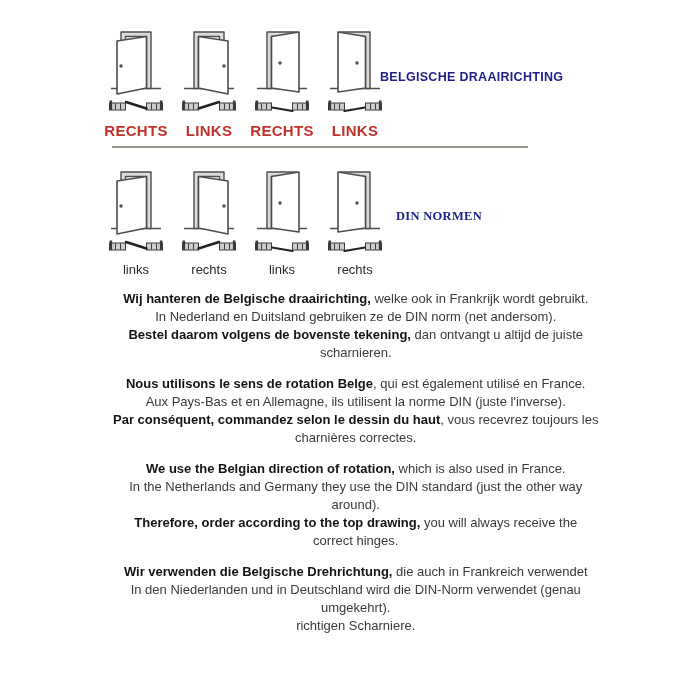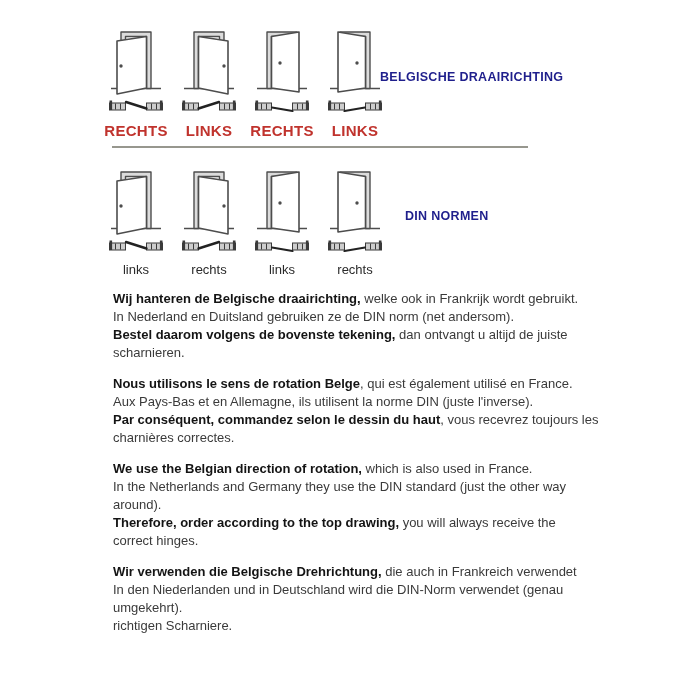--- a/index.html
+++ b/index.html
@@ -15,25 +15,25 @@
   .plan-fig{margin-top:2px;height:16px;}
   .mirror svg{transform:scaleX(-1);}
   .door-label{margin-top:8px;white-space:nowrap;}
   .label-primary{color:var(--red,#c0332d);font-weight:bold;font-size:15px;letter-spacing:.3px;}
   .label-secondary{color:#2a2a2a;font-size:13px;}
   .section-heading{
     position:absolute;color:var(--navy,#1f1f8c);font-weight:bold;font-size:12.5px;
     letter-spacing:.3px;white-space:nowrap;
   }
   #belgian-heading{left:380px;top:70px;}
-  #din-heading{left:405px;top:209px;}
+  #din-heading{left:396px;top:209px;font-family:Liberation Serif, serif;}
   #divider{position:absolute;left:112px;top:146px;width:416px;height:2px;background:var(--gray,#97978e);}
   #paragraphs{position:absolute;left:113px;top:290px;}
   .paragraph{margin-bottom:13px;}
-  .tline{font-size:13px;line-height:18px;color:#3a3a3a;white-space:nowrap;}
+  .tline{font-size:13px;line-height:18px;color:#3a3a3a;white-space:nowrap;text-align:center;}
   .tline .bold{font-weight:bold;color:#141414;}
 </style>
 </head>
 <body>
 
 <div id="canvas" style="--red: #c0332d; --navy: #1f1f8c; --gray: #97978e;">
 
   <div id="belgian-doors" class="doors-row">
   <div class="door-col">
     <div class="door-fig">

